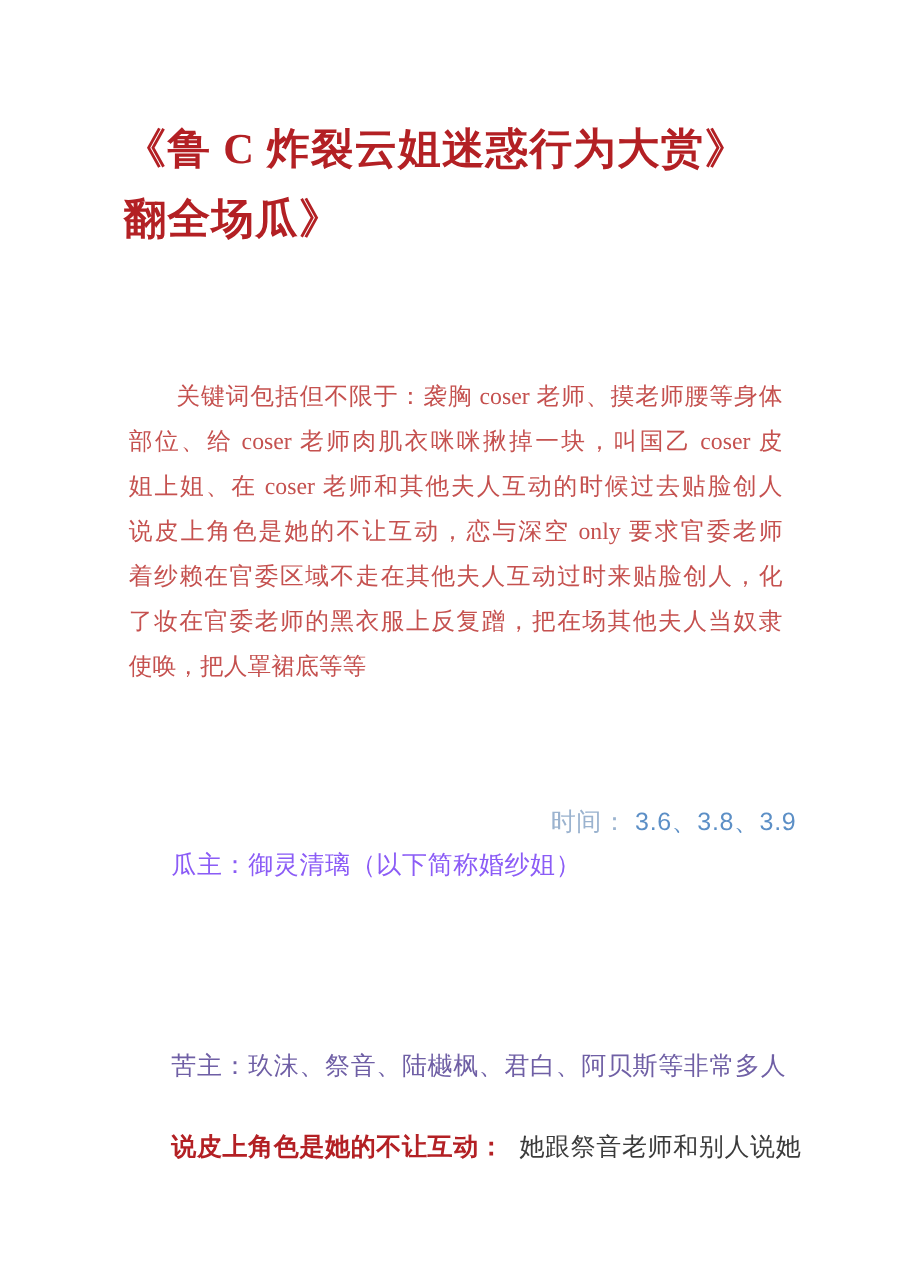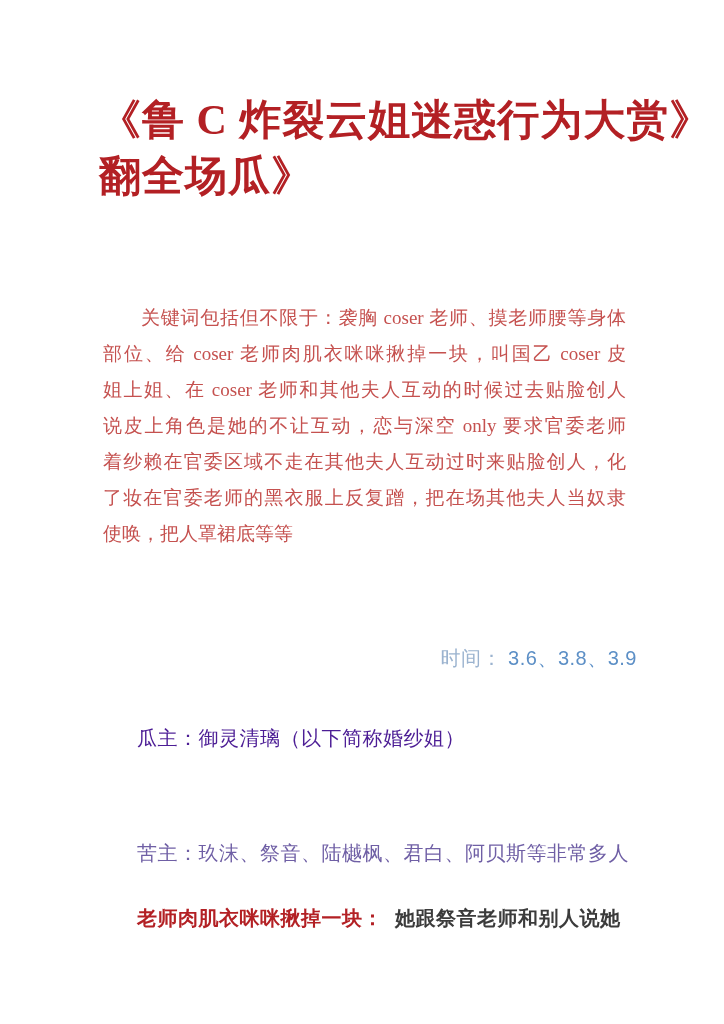--- a/index.html
+++ b/index.html
@@ -16,21 +16,21 @@
     font-family: "Liberation Serif", "DejaVu Serif", serif;
   }
 
   
   .doc-title {
     position: absolute;
     left: 99px;
     top: 92px;
     width: 600px;
     margin: 0;
-    font-size: 42px;
+    font-size: 34px;
     font-weight: bold;
     line-height: 56px;
     letter-spacing: 1px;
     color: #b32024;
   }
   .doc-title .tline {
     display: block;
     white-space: nowrap;
   }
 
@@ -67,21 +67,21 @@
     letter-spacing: 0.5px;
     white-space: nowrap;
   }
   .time-row { top: 644px; text-align: right; }
   .time-label { color: #9bb3cf; }
   .time-values {
     color: #5c8fc6;
     font-family: "Liberation Sans", "DejaVu Sans", sans-serif;
     margin-left: 6px;
   }
-  .host-row { top: 724px; color: #4c1d95; }
+  .host-row { top: 678px; color: #8b5cf6; }
   .victims-row { top: 839px; color: #6f5fa5; }
 
   
   .closing-row {
     position: absolute;
     left: 137px;
     top: 904px;
     width: 540px;
     font-size: 20px;
     line-height: 28px;
@@ -89,21 +89,20 @@
   }
   .closing-heading {
     color: #b32024;
     font-weight: bold;
     letter-spacing: 0.5px;
   }
   .closing-text {
     color: #3b3b3b;
     margin-left: 12px;
     letter-spacing: 0.5px;
-    font-weight: bold;
   }
 </style>
 </head>
 <body>
 
 <div class="page">
 
   <h1 class="doc-title">
     <span class="tline">《鲁 C 炸裂云姐迷惑行为大赏》</span>
     <span class="tline">翻全场瓜》</span>
@@ -121,16 +120,16 @@
 
   <div class="meta-row time-row">
     <span class="time-label">时间：</span><span class="time-values">3.6、3.8、3.9</span>
   </div>
 
   <div class="meta-row host-row">瓜主：御灵清璃（以下简称婚纱姐）</div>
 
   <div class="meta-row victims-row">苦主：玖沫、祭音、陆樾枫、君白、阿贝斯等非常多人</div>
 
   <div class="closing-row">
-    <span class="closing-heading">老师肉肌衣咪咪揪掉一块：</span><span class="closing-text">她跟祭音老师和别人说她</span>
+    <span class="closing-heading">说皮上角色是她的不让互动：</span><span class="closing-text">她跟祭音老师和别人说她</span>
   </div>
 
 </div>
 
 </body></html>

